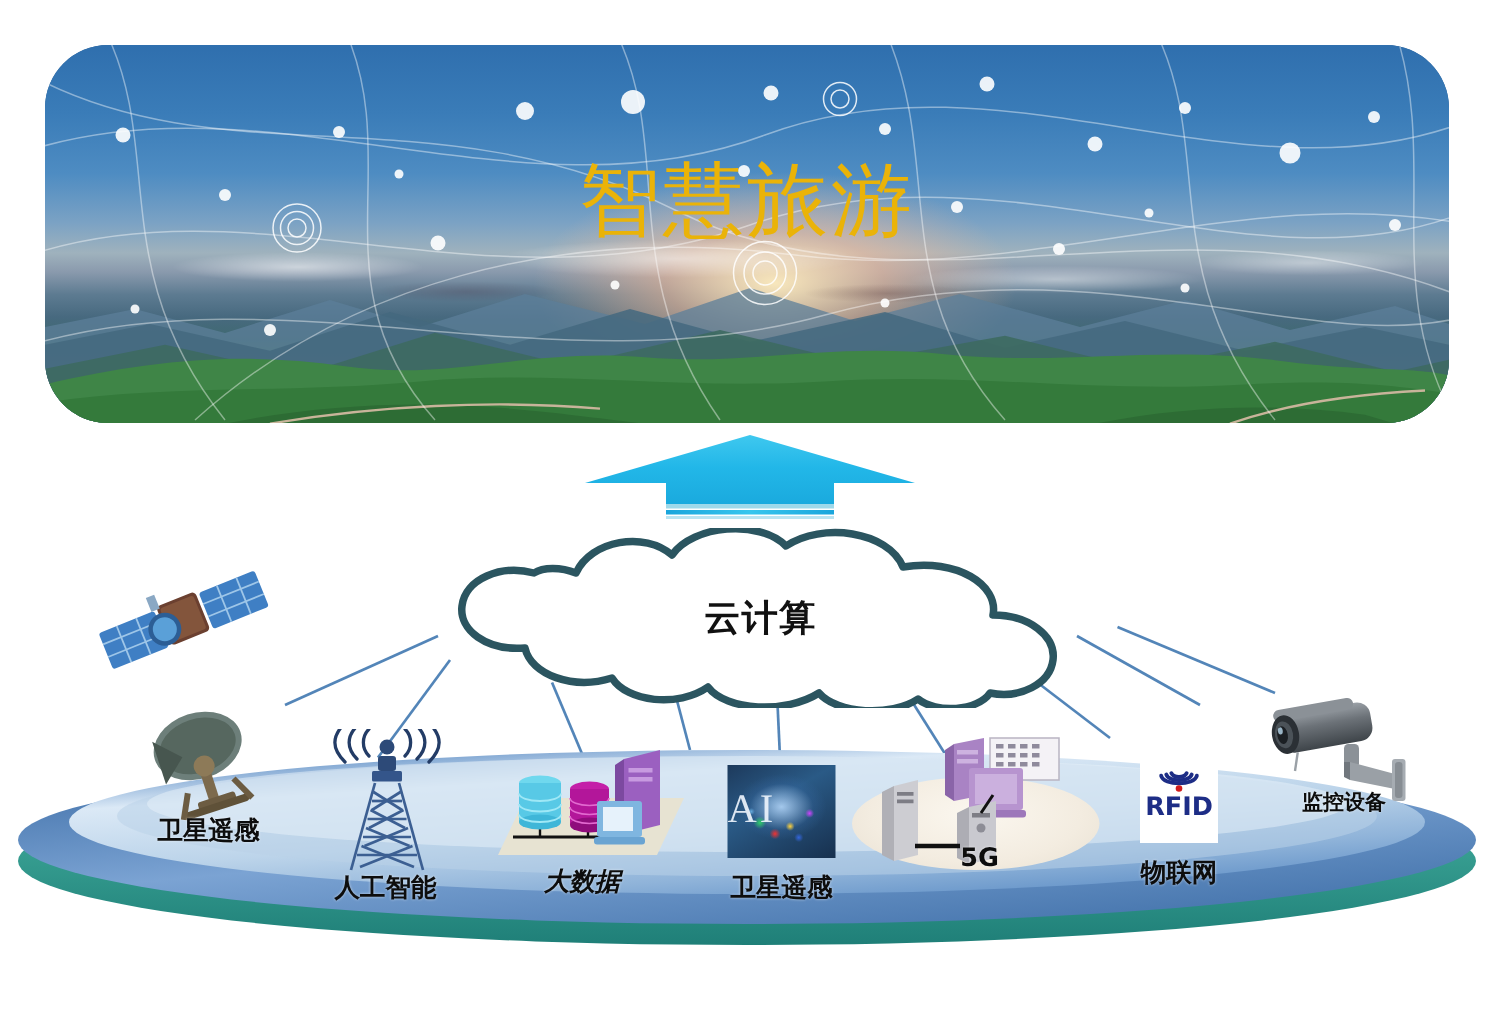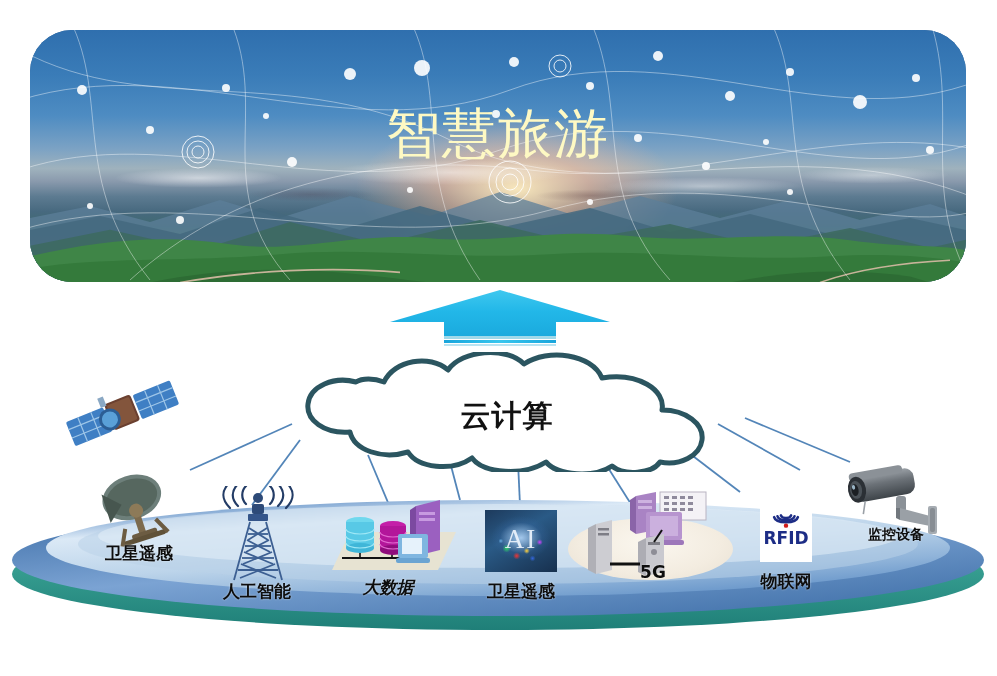--- a/index.html
+++ b/index.html
@@ -40,33 +40,33 @@
       radial-gradient(ellipse 90px 10px at 30% 70%, rgba(80,70,90,.35), rgba(0,0,0,0) 70%),
       radial-gradient(ellipse 80px 9px at 60% 72%, rgba(90,60,60,.3), rgba(0,0,0,0) 70%);
   }
   
   .ridge { position: absolute; left: 0; width: 100%; }
   .ridge svg { display: block; width: 100%; height: 100%; }
   .banner-net { position: absolute; inset: 0; }
   .banner-title {
     position: absolute; left: 0; right: 0; top: 68px;
     text-align: center;
-    font-size: 54px; font-weight: 400; color: #fef9c3;
+    font-size: 54px; font-weight: 400; color: #eab308;
     letter-spacing: 2px;
     font-family: Liberation Serif, serif;
   }
 
   
   .arrow { position: absolute; left: 388px; top: 288px; width: 224px; height: 62px; }
 
   
   .cloud { position: absolute; left: 262px; top: 352px; width: 490px; height: 120px; }
   .cloud-label {
     position: absolute; left: 0; right: 0; top: 44px;
-    text-align: center; font-size: 30px; font-weight: 700; color: #111;
+    text-align: center; font-size: 24px; font-weight: 700; color: #111;
     letter-spacing: 1px;
     font-family: "DejaVu Sans", "Liberation Sans", sans-serif;
   }
 
   
   .links { position: absolute; left: 0; top: 0; width: 997px; height: 676px; pointer-events: none; }
 
   
   .platform { position: absolute; left: 8px; top: 492px; width: 980px; height: 140px; }
 
@@ -89,21 +89,21 @@
       radial-gradient(circle 6px at 44% 74%, #e33 0%, rgba(238,51,51,0) 60%),
       radial-gradient(circle 5px at 58% 66%, #ffd23b 0%, rgba(255,210,59,0) 60%),
       radial-gradient(circle 5px at 66% 78%, #36d 0%, rgba(51,102,221,0) 60%),
       radial-gradient(circle 4px at 22% 50%, #6ad 0%, rgba(102,170,221,0) 60%),
       radial-gradient(circle 5px at 76% 52%, #c4f 0%, rgba(204,68,255,0) 60%),
       radial-gradient(ellipse 30px 22px at 50% 45%, rgba(185,220,255,.85), rgba(60,110,170,.25) 70%, rgba(25,45,80,0) 100%),
       linear-gradient(150deg, #1d3a5c 0%, #2a5a86 40%, #17304e 100%);
     overflow: hidden;
   }
   .ai-photo span {
-    position: absolute; left: 0; right: 0; top: 14px; text-align: center;
+    position: absolute; left: 0; right: 0; top: 14px; 
     font-family: "Liberation Serif", "DejaVu Serif", serif;
     font-size: 27px; color: rgba(235,243,252,.92); letter-spacing: 2px;
   }
 
   
   .rfid-tile {
     position: absolute; width: 52px; height: 62px; background: #ffffff;
     display: flex; flex-direction: column; align-items: center; justify-content: center;
     padding-bottom: 10px;
   }

